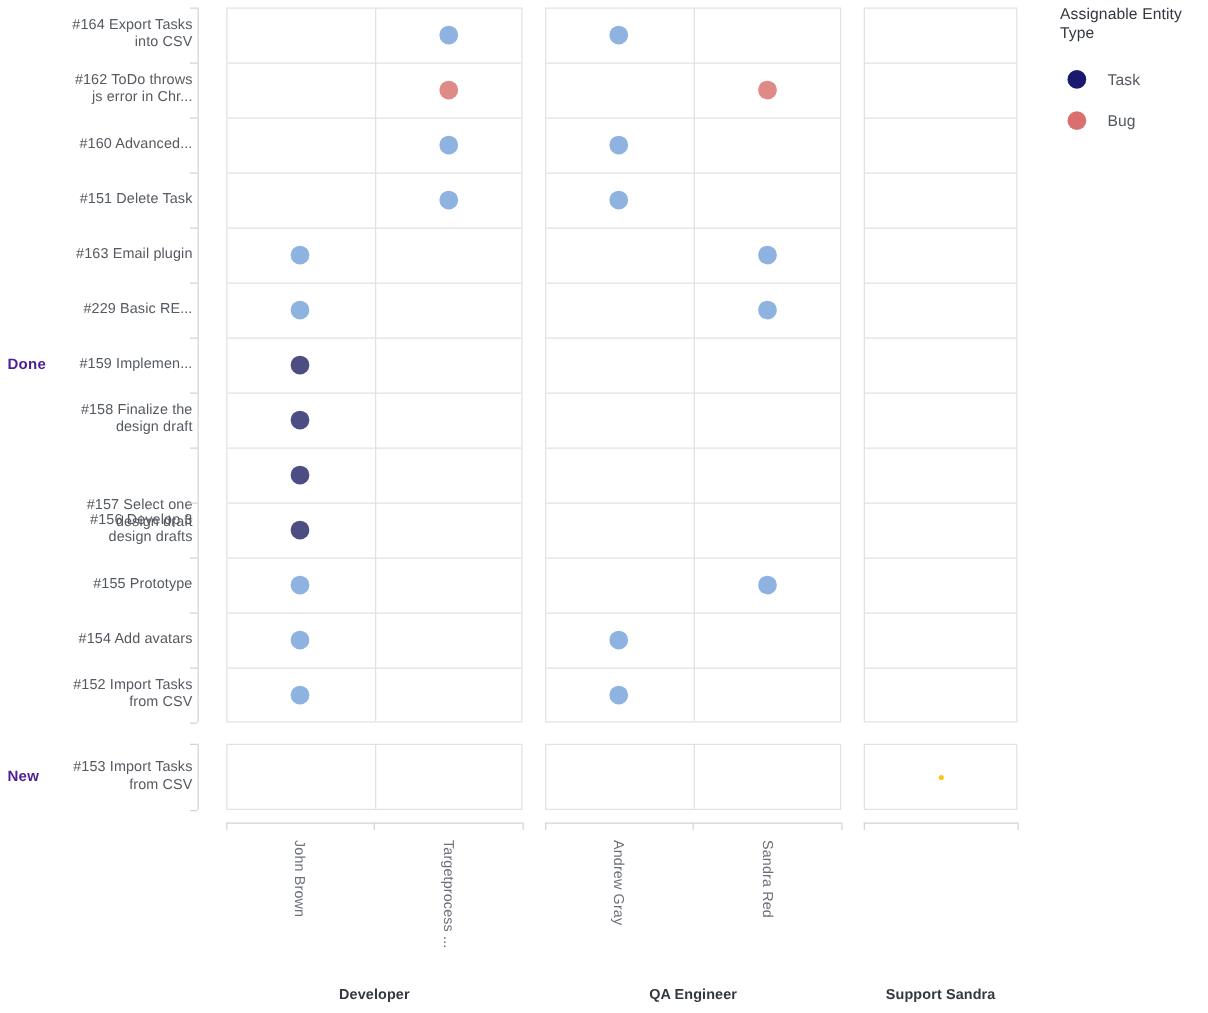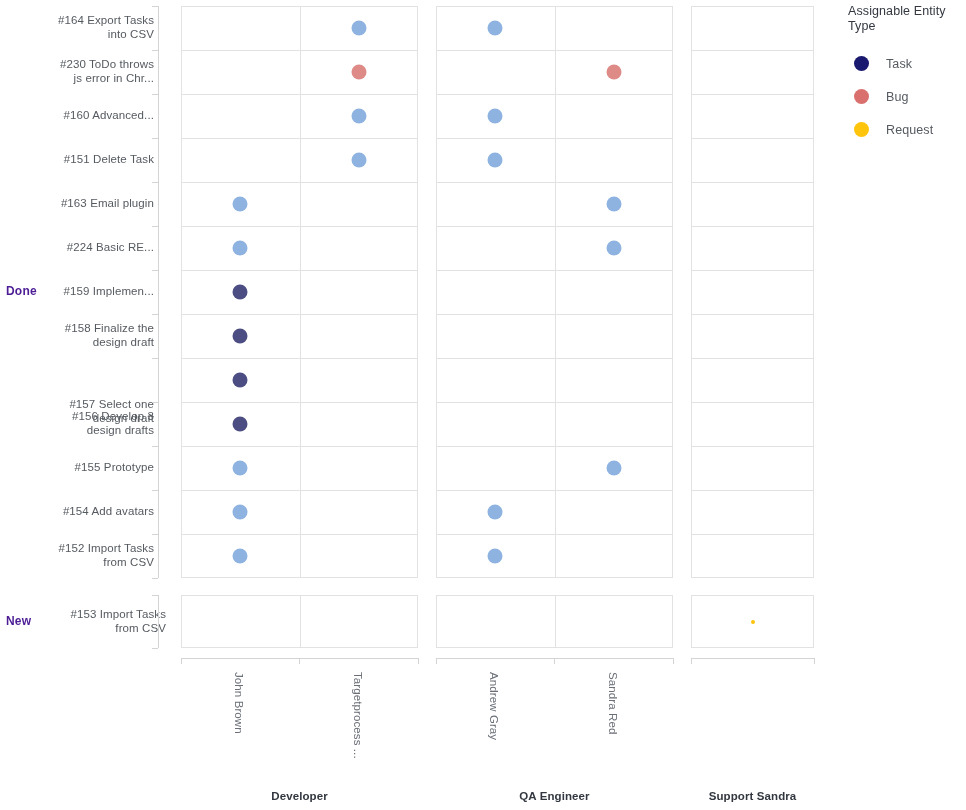--- a/index.html
+++ b/index.html
@@ -137,38 +137,38 @@
   }
 </style>
 </head>
 <body>
 
 <div id="root">
 
   <div id="row-labels-layer">
       <div class="row-label" style="left: 0px; width: 154px; top: 13px;">#164 Export Tasks
 into CSV</div>
-      <div class="row-label" style="left: 0px; width: 154px; top: 57px;">#230 ToDo throws
+      <div class="row-label" style="left: 0px; width: 154px; top: 57px;">#162 ToDo throws
 js error in Chr...</div>
       <div class="row-label" style="left: 0px; width: 154px; top: 108px;">#160 Advanced...</div>
       <div class="row-label" style="left: 0px; width: 154px; top: 152px;">#151 Delete Task</div>
       <div class="row-label" style="left: 0px; width: 154px; top: 196px;">#163 Email plugin</div>
-      <div class="row-label" style="left: 0px; width: 154px; top: 240px;">#224 Basic RE...</div>
+      <div class="row-label" style="left: 0px; width: 154px; top: 240px;">#229 Basic RE...</div>
       <div class="row-label" style="left: 0px; width: 154px; top: 284px;">#159 Implemen...</div>
       <div class="row-label" style="left: 0px; width: 154px; top: 321px;">#158 Finalize the
 design draft</div>
       <div class="row-label" style="left: 0px; width: 154px; top: 365px; margin-top: 32px;">#157 Select one
 design draft</div>
       <div class="row-label" style="left: 0px; width: 154px; top: 409px;">#156 Develop 3
 design drafts</div>
       <div class="row-label" style="left: 0px; width: 154px; top: 460px;">#155 Prototype</div>
       <div class="row-label" style="left: 0px; width: 154px; top: 504px;">#154 Add avatars</div>
       <div class="row-label" style="left: 0px; width: 154px; top: 541px;">#152 Import Tasks
 from CSV</div>
-      <div class="row-label" style="left: 12px; width: 154px; top: 606.5px; text-align: right;">#153 Import Tasks
+      <div class="row-label" style="left: 0px; width: 154px; top: 606.5px; text-align: right;">#153 Import Tasks
 from CSV</div>
       <div class="group-label" style="left: 6px; top: 284px;">Done</div>
       <div class="group-label" style="left: 6px; top: 613.5px;">New</div>
     </div>
 
   <div id="y-axis-layer">
       <div class="y-axis-bracket" style="left: 158px; top: 6px; height: 572px;"></div>
       <div class="y-tick" style="left: 152px; top: 6px;"></div>
       <div class="y-tick" style="left: 152px; top: 50px;"></div>
       <div class="y-tick" style="left: 152px; top: 94px;"></div>
@@ -296,20 +296,16 @@
     </div>
     <div id="legend-items">
         <div class="legend-item">
           <span class="legend-swatch" style="background: rgb(25, 25, 112);"></span>
           <span class="legend-text">Task</span>
         </div>
         <div class="legend-item">
           <span class="legend-swatch" style="background: rgb(217, 112, 110);"></span>
           <span class="legend-text">Bug</span>
         </div>
-        <div class="legend-item">
-          <span class="legend-swatch" style="background: rgb(255, 196, 12);"></span>
-          <span class="legend-text">Request</span>
-        </div>
       </div>
   </div>
 
 </div>
 
 </body></html>

